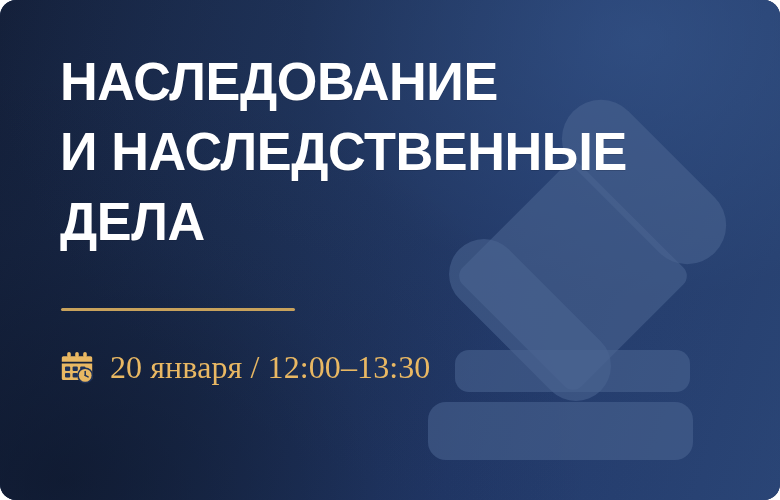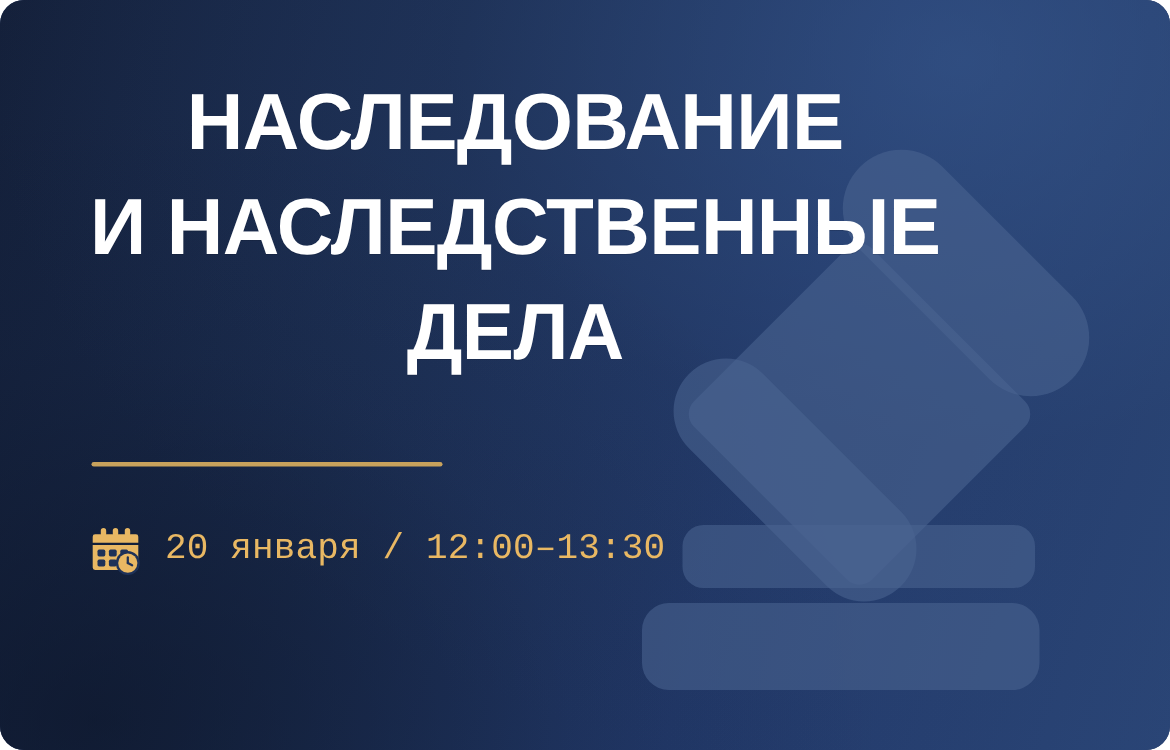--- a/index.html
+++ b/index.html
@@ -57,21 +57,20 @@
     display: block;
   }
 
   
   .content {
     position: absolute;
     left: 60px;
     top: 0;
     width: 660px;
     height: 500px;
-    text-align: center;
   }
 
   .headline {
     position: absolute;
     top: 47px;
     left: 0;
     margin: 0;
     color: #ffffff;
     font-family: "Liberation Sans", sans-serif;
     font-weight: 700;
@@ -116,22 +115,22 @@
     height: 34px;
     flex: 0 0 34px;
     display: flex;
     align-items: center;
     justify-content: center;
   }
   .meta-icon svg { display: block; }
 
   .meta-text {
     color: #e9b863;
-    font-family: Liberation Mono, monospace;
-    font-size: 24px;
+    font-family: Liberation Serif, serif;
+    font-size: 32px;
     font-weight: 400;
     line-height: 34px;
     letter-spacing: 0.1px;
     white-space: nowrap;
   }
 </style>
 </head>
 <body>
 
 <div id="banner">

